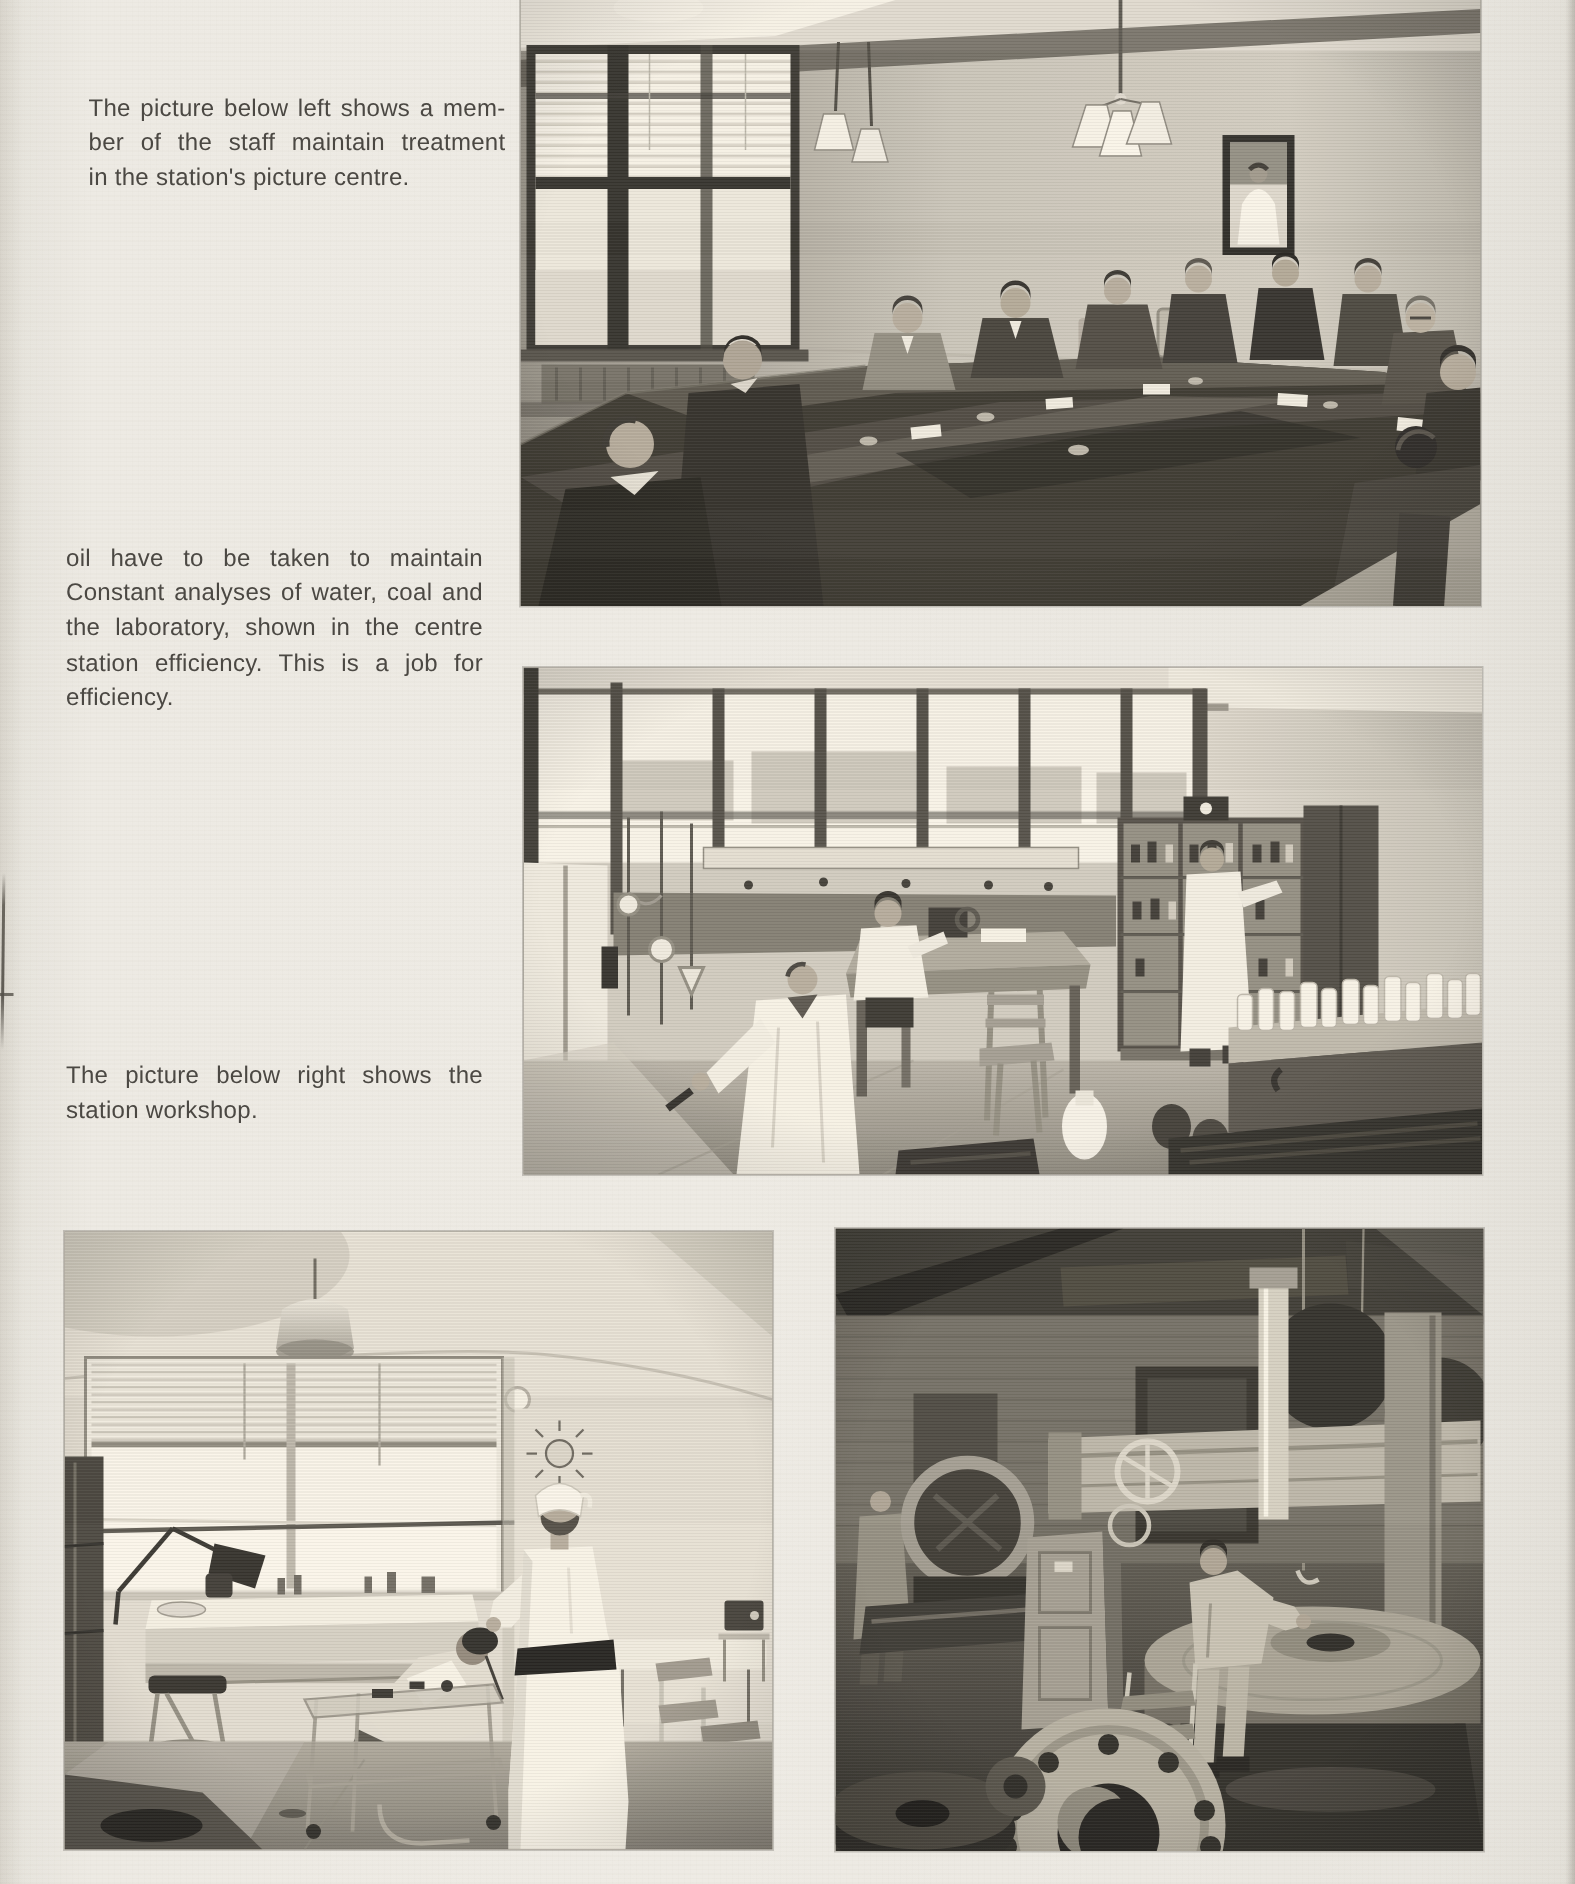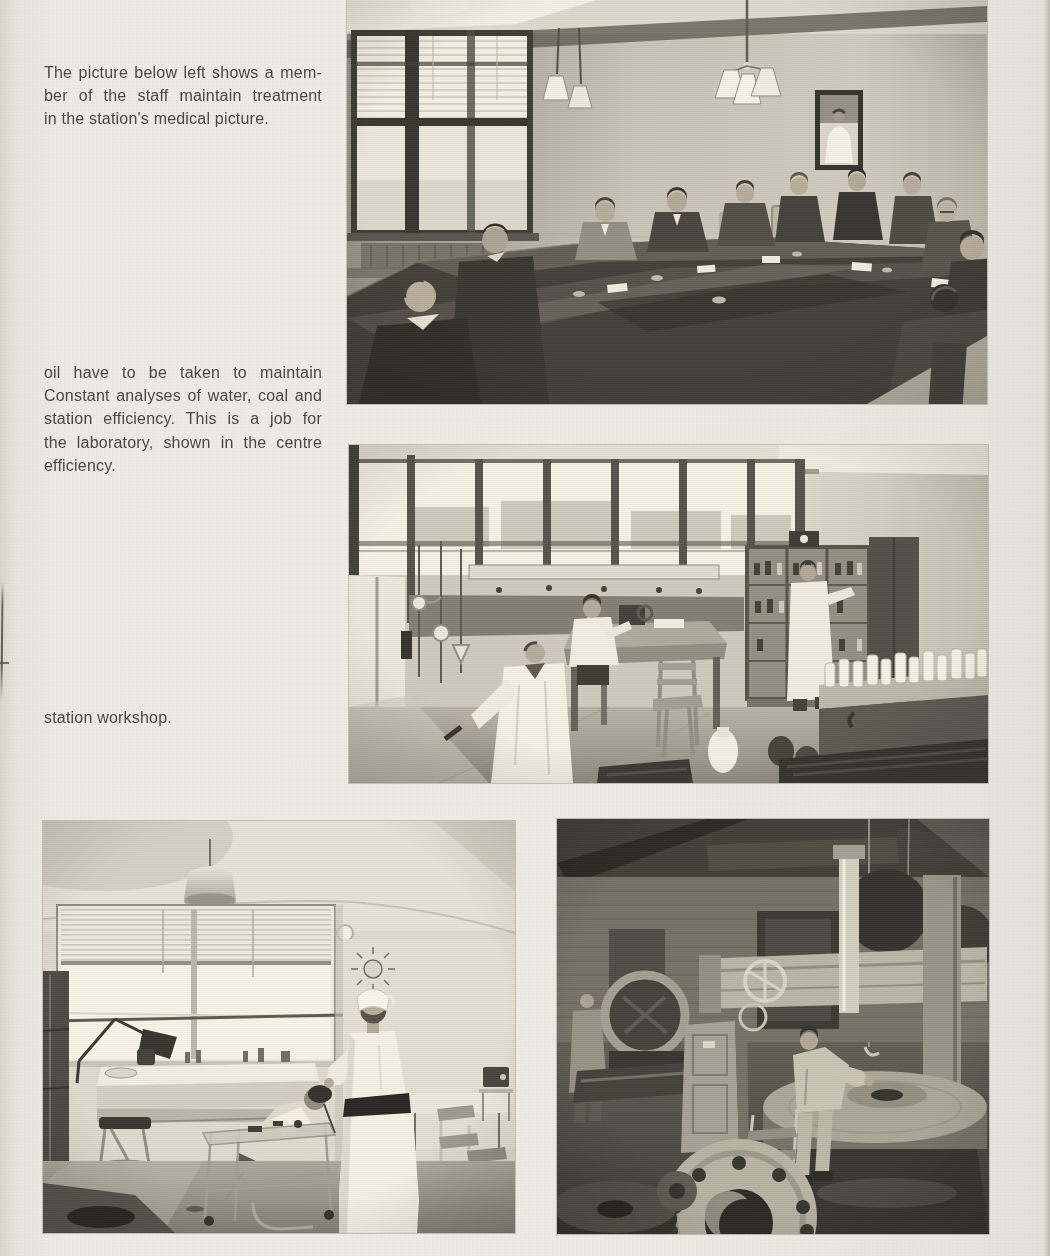--- a/index.html
+++ b/index.html
@@ -19,21 +19,21 @@
       repeating-linear-gradient(0deg, rgba(120,112,96,.022) 0 1px, rgba(255,255,255,.02) 1px 3px),
       repeating-linear-gradient(90deg, rgba(120,112,96,.014) 0 1px, rgba(255,255,255,.014) 1px 4px);
   }
   .caption{
     position:absolute;left:44px;width:278px;
     font-size:16px;line-height:23.2px;color:#4b4843;
     letter-spacing:.2px;
   }
   .cap-line{text-align:justify;text-align-last:justify;white-space:nowrap;}
   .cap-line.last{text-align-last:left;}
-  #caption-medical{top:61px;}
+  #caption-medical{top:61px;margin-left:15px;}
   #caption-laboratory{top:361px;}
   #caption-workshop{top:706px;}
   .photo{
     position:absolute;overflow:hidden;background:#8b877e;
     filter:sepia(.10) contrast(.94) brightness(1.02);
     outline:1px solid rgba(60,55,46,.25);
   }
   .photo svg{display:block;width:100%;height:100%;}
   .halftone{
     position:absolute;inset:0;pointer-events:none;
@@ -61,30 +61,31 @@
 
 <div class="page">
 
   <div class="mark-left-line"></div>
   <div class="mark-left-tick"></div>
   <div class="edge-right"></div>
 
   <div class="caption" id="caption-medical">
       <div class="cap-line">The picture below left shows a mem-</div>
       <div class="cap-line">ber of the staff maintain treatment</div>
-      <div class="cap-line last">in the station's medical picture.</div>
+      <div class="cap-line last">in the station's picture centre.</div>
     </div>
   <div class="caption" id="caption-laboratory">
       <div class="cap-line">oil have to be taken to maintain</div>
       <div class="cap-line">Constant analyses of water, coal and</div>
+      <div class="cap-line">the laboratory, shown in the centre</div>
       <div class="cap-line">station efficiency. This is a job for</div>
-      <div class="cap-line">the laboratory, shown in the centre</div>
       <div class="cap-line last">efficiency.</div>
     </div>
   <div class="caption" id="caption-workshop">
+      <div class="cap-line">The picture below right shows the</div>
       <div class="cap-line last">station workshop.</div>
     </div>
 
   <figure class="photo" id="photo-boardroom" style="margin:0" aria-label="Meeting room with men in suits seated around long dark conference tables, blinded window at left, framed royal portrait on the wall and a triple-cone pendant light">
     <svg viewBox="0 0 640 404">
       <defs>
         <linearGradient id="p1wall" x1="0" y1="0" x2="1" y2="0">
           <stop offset="0" stop-color="#8f8b83"></stop>
             <stop offset=".45" stop-color="#c3c0b8"></stop>
           <stop offset=".8" stop-color="#cbc8c0"></stop>

